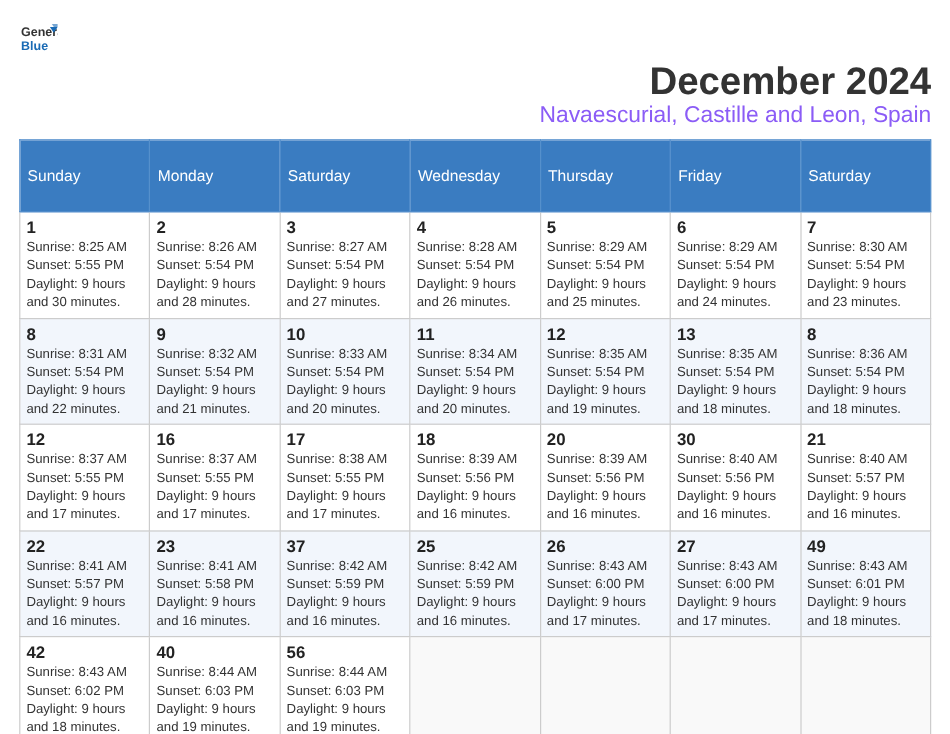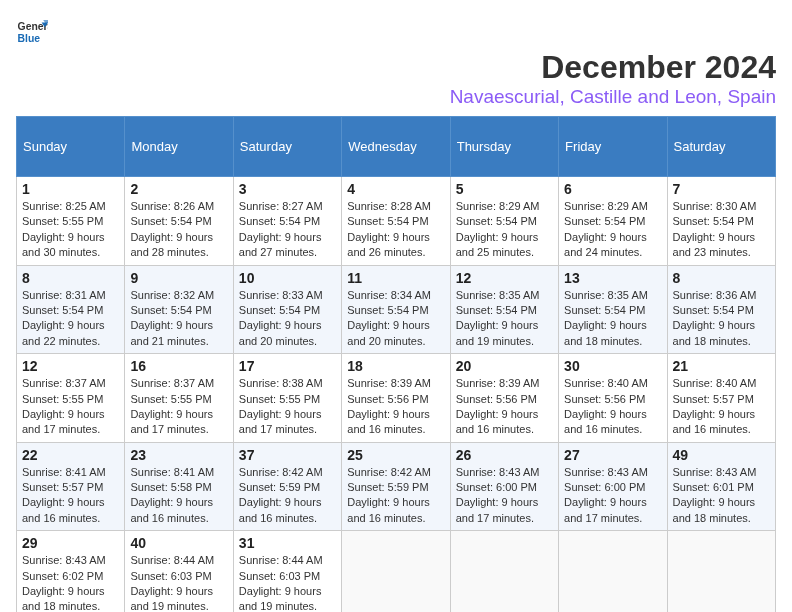--- a/index.html
+++ b/index.html
@@ -226,29 +226,29 @@
           <span class="day-num">27</span>
           <div class="day-info">Sunrise: 8:43 AM<br>Sunset: 6:00 PM<br>Daylight: 9 hours<br>and 17 minutes.</div>
         </td>
         <td>
           <span class="day-num">49</span>
           <div class="day-info">Sunrise: 8:43 AM<br>Sunset: 6:01 PM<br>Daylight: 9 hours<br>and 18 minutes.</div>
         </td>
       </tr>
       <tr>
         <td>
-          <span class="day-num">29</span>
+          <span class="day-num">42</span>
           <div class="day-info">Sunrise: 8:43 AM<br>Sunset: 6:02 PM<br>Daylight: 9 hours<br>and 18 minutes.</div>
         </td>
         <td>
           <span class="day-num">40</span>
           <div class="day-info">Sunrise: 8:44 AM<br>Sunset: 6:03 PM<br>Daylight: 9 hours<br>and 19 minutes.</div>
         </td>
         <td>
-          <span class="day-num">31</span>
+          <span class="day-num">56</span>
           <div class="day-info">Sunrise: 8:44 AM<br>Sunset: 6:03 PM<br>Daylight: 9 hours<br>and 19 minutes.</div>
         </td>
         <td class="empty-cell"></td>
         <td class="empty-cell"></td>
         <td class="empty-cell"></td>
         <td class="empty-cell"></td>
       </tr>
     </tbody>
 </table>
 

